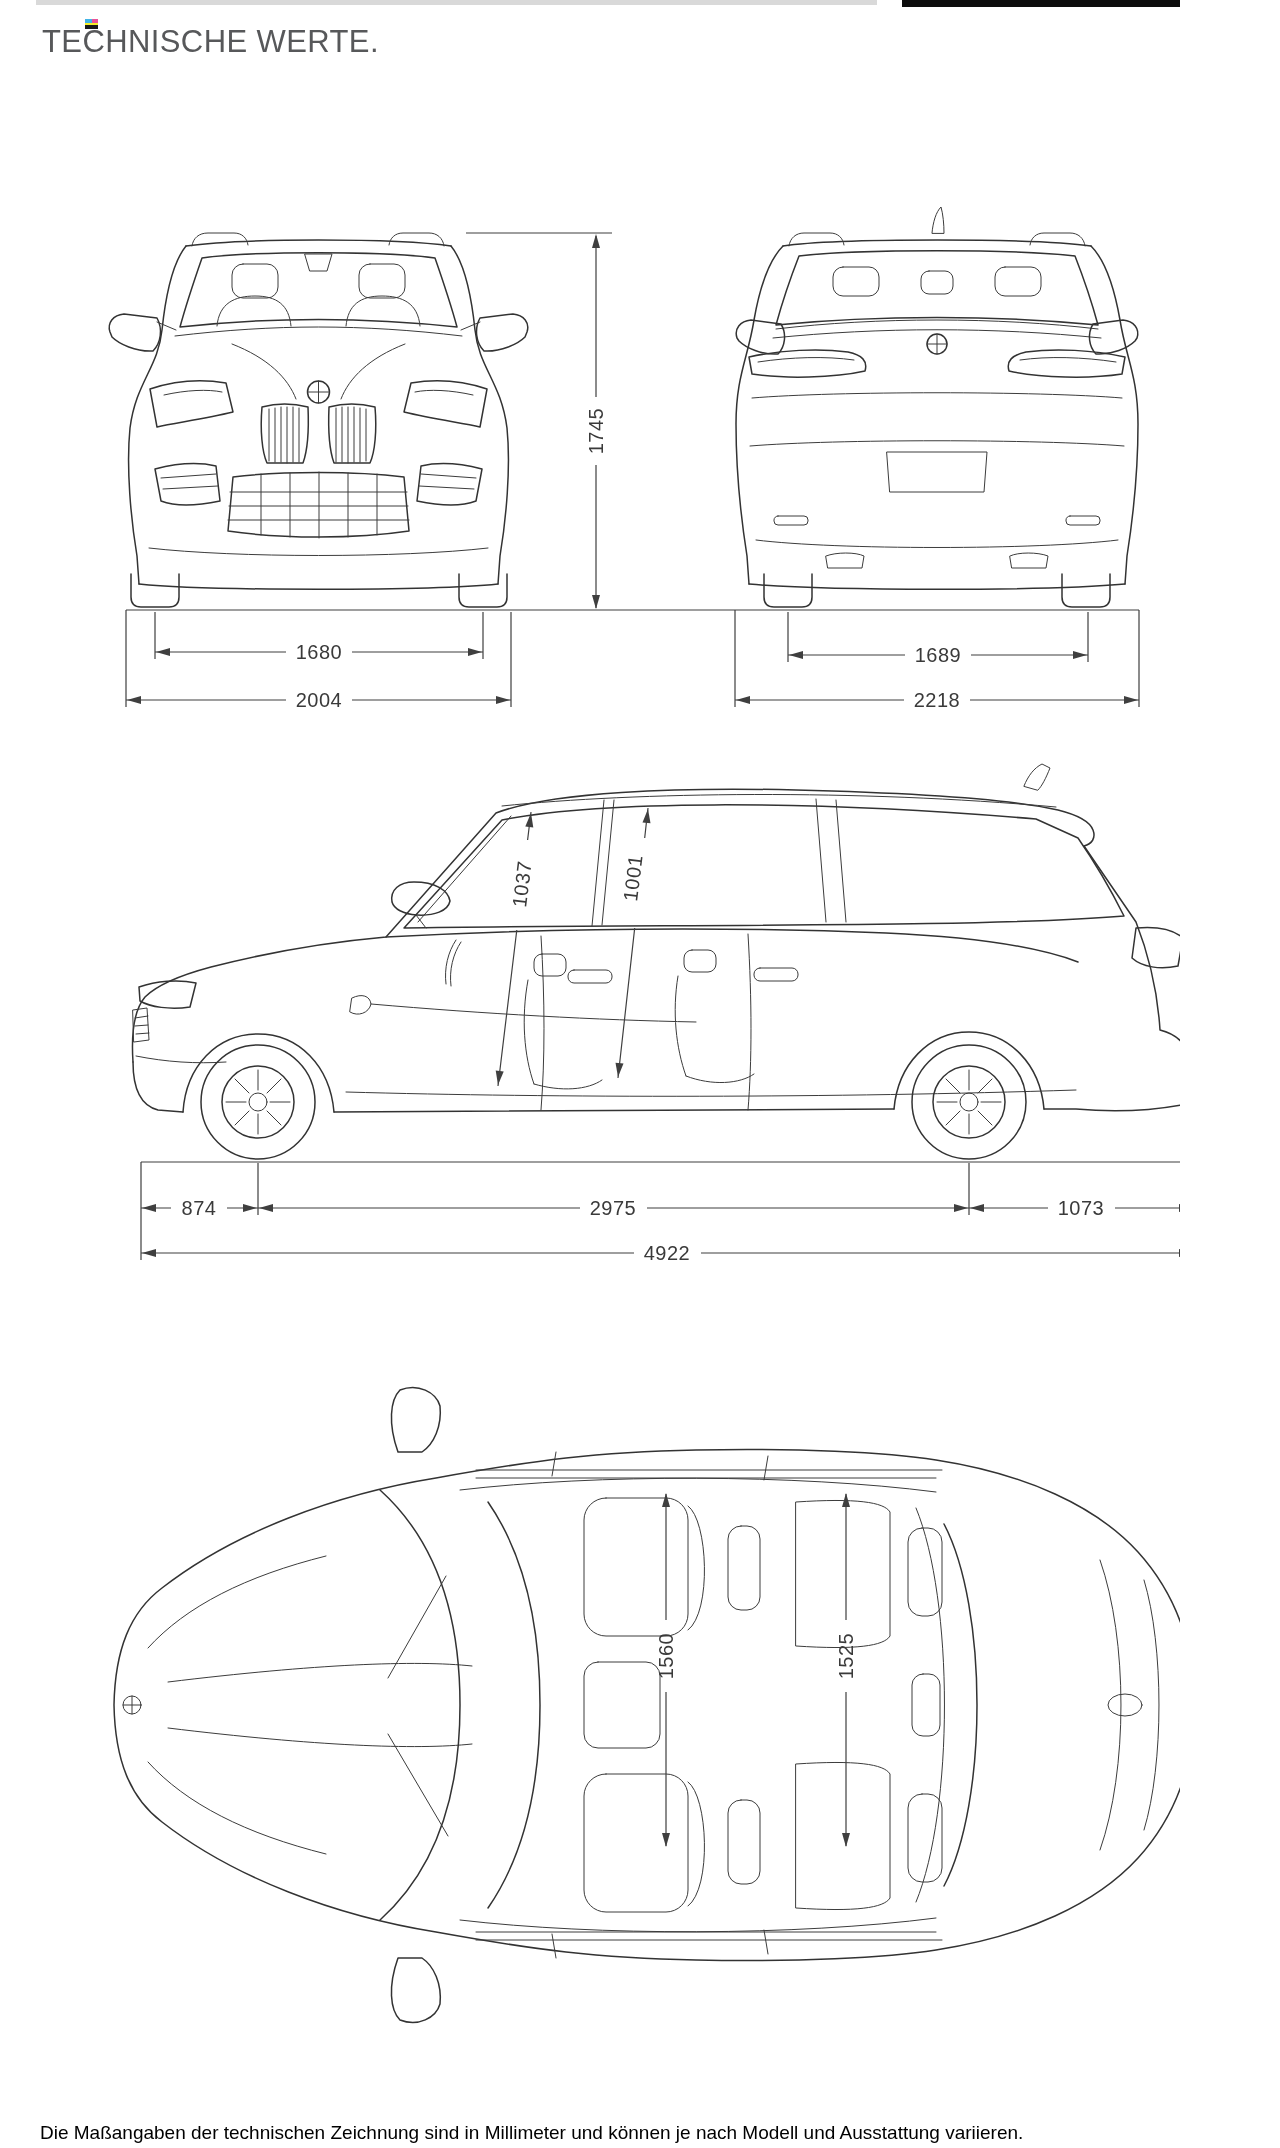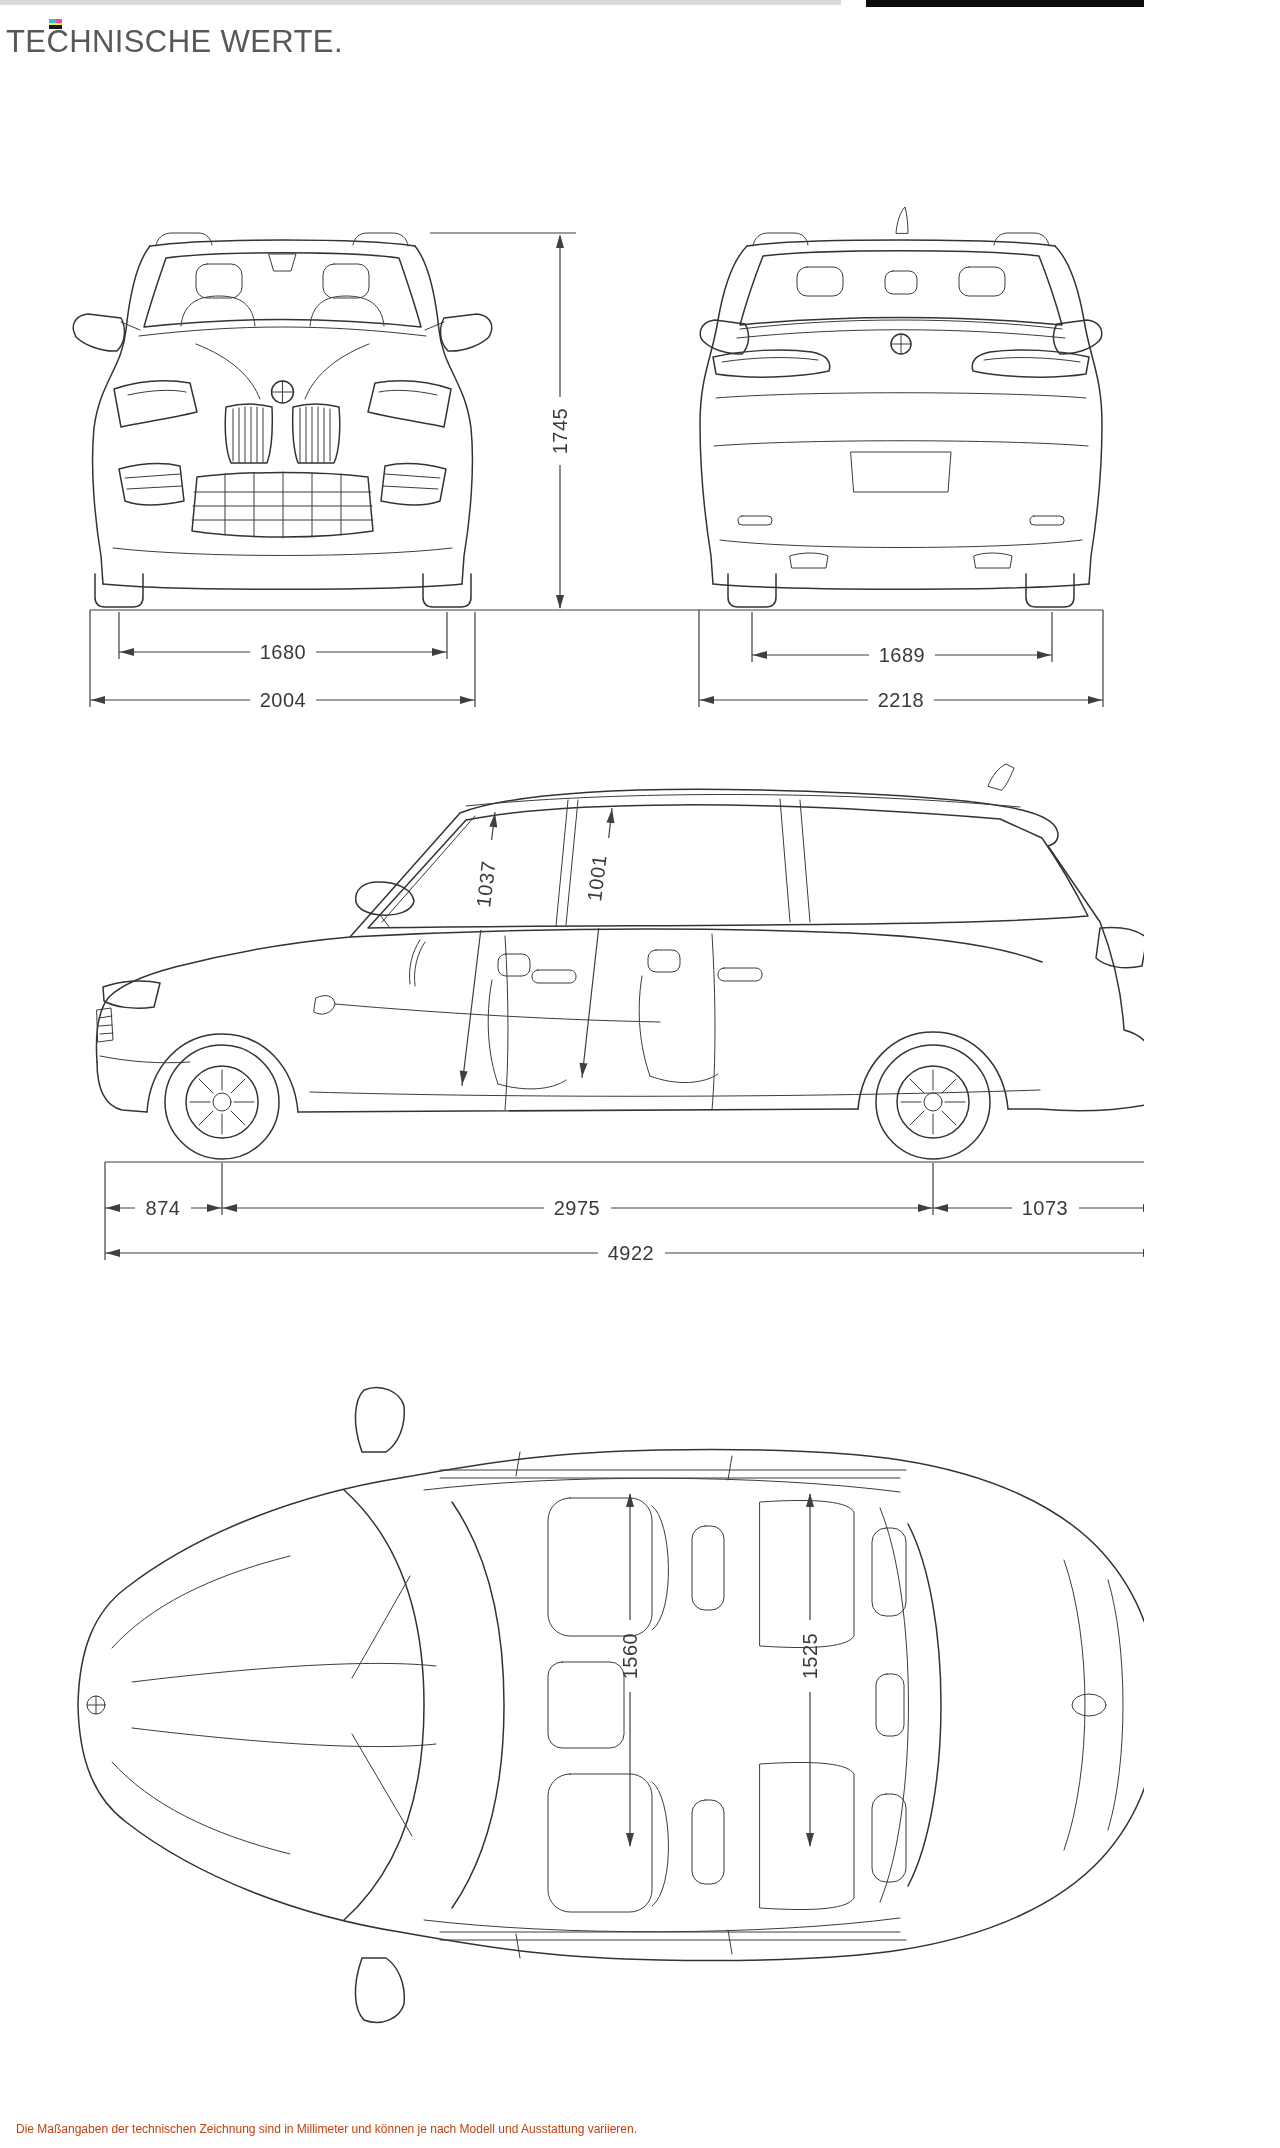--- a/index.html
+++ b/index.html
@@ -1,32 +1,32 @@
 <!DOCTYPE html>
 <html><head>
 <meta charset="utf-8">
 <style>
   html,body{margin:0;padding:0;background:#ffffff;}
   .page{position:relative;width:1144px;height:2148px;background:#ffffff;overflow:hidden;
-        font-family:"Liberation Sans",sans-serif;}
+        font-family:"Liberation Sans",sans-serif;margin-left:36px;}
   .bar-gray{position:absolute;left:0;top:0;width:841px;height:5px;background:#d9d9d9;}
   .bar-black{position:absolute;left:866px;top:0;width:414px;height:7px;background:#0d0d0d;}
   .regmark{position:absolute;left:49px;top:19px;width:13px;height:10px;display:flex;flex-direction:column;}
   .regmark .r1{flex:1;display:flex;}
   .regmark .r1 span{flex:1;}
   .regmark .r2{flex:1;}
   h1.title{position:absolute;left:6px;top:24px;margin:0;font-size:31px;font-weight:300;
            letter-spacing:0.4px;color:#57585a;}
   svg.fig{position:absolute;left:0;}
   .art{fill:none;stroke:#333333;stroke-width:1.5;stroke-linecap:round;stroke-linejoin:round;}
   .art2{fill:none;stroke:#3c3c3c;stroke-width:1;stroke-linecap:round;stroke-linejoin:round;}
   .dim{fill:none;stroke:#3f3f3f;stroke-width:1.2;stroke-linecap:butt;}
   .ah{fill:#3f3f3f;stroke:none;}
   .dimtxt{font-family:"Liberation Sans",sans-serif;font-size:20px;fill:#3a3a3a;letter-spacing:0.5px;}
-  p.footer{position:absolute;left:16px;top:2122px;margin:0;font-size:12px;color:#c2410c;}
+  p.footer{position:absolute;left:4px;top:2122px;margin:0;font-size:19px;color:#000000;}
 </style>
 </head>
 <body>
 
 <div class="page">
 
   <div class="bar-gray"></div>
   <div class="bar-black"></div>
   <div class="regmark">
     <div class="r1">

